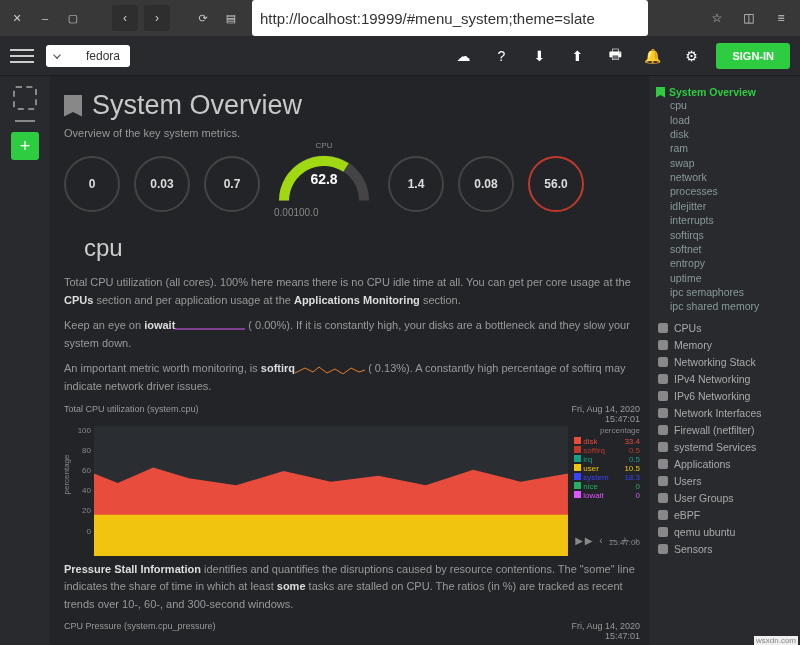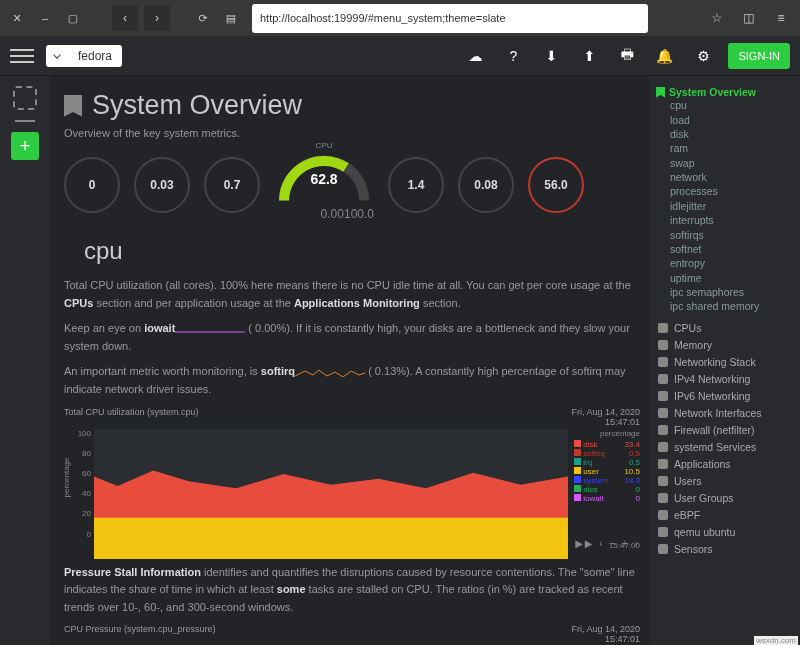--- a/index.html
+++ b/index.html
@@ -2,32 +2,32 @@
 <html><head>
 <meta charset="utf-8">
 <style>
 * { margin:0; padding:0; box-sizing:border-box; font-family:-apple-system,BlinkMacSystemFont,"Segoe UI",sans-serif; }
 body { background:#222428; color:#c8c8c8; width:800px; height:645px; overflow:hidden; }
 
 
 .browser-chrome { background:#383838; height:36px; display:flex; align-items:center; padding:0 6px; gap:6px; }
 .browser-chrome .win-btn { width:22px; height:22px; display:flex; align-items:center; justify-content:center; color:#ccc; font-size:11px; cursor:pointer; }
 .browser-chrome .nav-btn { width:26px; height:26px; background:#2e2e2e; border-radius:3px; display:flex; align-items:center; justify-content:center; color:#ccc; font-size:12px; }
-.browser-chrome .url { flex:1; background:#fff; height:29px; border-radius:3px; padding:0 8px; font-size:11px; color:#333; display:flex; align-items:center; margin:0 50px 0 4px; }
+.browser-chrome .url { flex:1; background:#fff; height:36px; border-radius:3px; padding:0 8px; font-size:15px; color:#333; display:flex; align-items:center; margin:0 50px 0 4px; }
 .browser-chrome .rt-btn { width:26px; height:26px; display:flex; align-items:center; justify-content:center; color:#ccc; font-size:12px; }
 
 
 .topbar { background:#282a2e; height:40px; display:flex; align-items:center; padding:0 10px; gap:12px; border-bottom:1px solid #1a1c1f; }
 .topbar .hamburger { width:24px; height:24px; display:flex; flex-direction:column; justify-content:center; gap:4px; }
 .topbar .hamburger span { height:2px; background:#ccc; display:block; }
-.topbar .host { background:#fff; color:#333; font-size:12px; padding:4px 10px 4px 6px; border-radius:3px; display:flex; align-items:center; gap:16px; }
+.topbar .host { background:#fff; color:#333; font-size:12px; padding:4px 10px 4px 6px; border-radius:3px; display:flex; align-items:center; gap:24px; }
 .topbar .host .drop { width:10px; height:10px; border:2px solid #555; border-top:none; border-left:none; transform:translateY(-1px) rotate(45deg) scale(.55); }
 .topbar .spacer { flex:1; }
 .topbar .ticon { width:26px; height:24px; display:flex; align-items:center; justify-content:center; color:#fff; font-size:14px; }
-.signin-btn { background:#2ecc40; color:#fff; font-size:11px; font-weight:normal; padding:7px 10px; border-radius:3px; }
+.signin-btn { background:#2ecc40; color:#fff; font-size:11px; font-weight:bold; padding:7px 16px; border-radius:3px; }
 
 
 .app-body { display:flex; height:569px; }
 .left-rail { width:50px; background:#282a2e; padding-top:10px; display:flex; flex-direction:column; align-items:center; gap:10px; }
 .left-rail .dashed-box { width:24px; height:24px; border:2px dashed #888; border-radius:3px; }
 .left-rail .line { width:20px; height:2px; background:#888; }
 .left-rail .plus-btn { width:28px; height:28px; background:#2ecc40; color:#fff; display:flex; align-items:center; justify-content:center; font-size:18px; border-radius:3px; }
 
 .content { flex:1; overflow:hidden; padding:14px 10px 0 14px; font-size:12px; position:relative; }
 .title-row { display:flex; align-items:center; gap:10px; }
@@ -36,21 +36,21 @@
 .subtitle { margin:6px 0 10px; color:#999; font-size:11px; }
 
 
 .gauges { display:flex; gap:14px; margin:4px 0 16px; align-items:center; }
 .gauge { width:56px; height:56px; border:2px solid #444; border-radius:50%; display:flex; flex-direction:column; align-items:center; justify-content:center; font-size:9px; color:#aaa; position:relative; }
 .gauge .val { font-size:12px; color:#ddd; font-weight:bold; }
 .gauge.red { border-color:#c0392b; }
 .gauge-big { width:100px; display:flex; flex-direction:column; align-items:center; font-size:8px; color:#888; position:relative; }
 .gauge-big svg { width:100px; height:58px; }
 .gauge-big .gv { position:absolute; top:22px; left:0; right:0; text-align:center; font-size:14px; color:#fff; font-weight:bold; }
-.gauge-big .grange { width:100%; display:flex; justify-content:flex-end; font-size:12px; }
+.gauge-big .grange { width:100%; display:flex; justify-content:flex-start; font-size:10px; }
 
 h2.section { font-size:24px; font-weight:300; margin:0 0 12px 20px; color:#ccc; }
 .desc { margin:0 0 8px; line-height:1.6; color:#999; font-size:11px; }
 .desc b { color:#ddd; }
 .spark { display:inline-block; width:70px; height:9px; vertical-align:middle; }
 
 
 .chart-head { display:flex; justify-content:space-between; font-size:9px; color:#999; margin-top:6px; }
 .chart-head .date { text-align:right; }
 .chart-wrap { display:flex; height:110px; margin-top:2px; }

